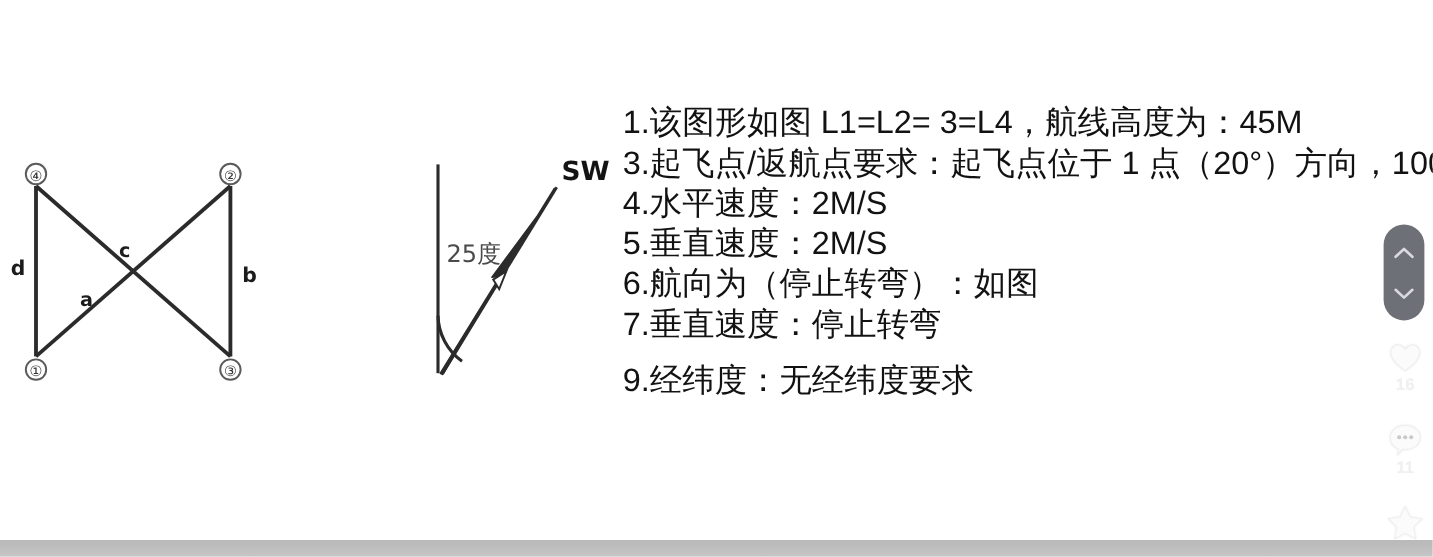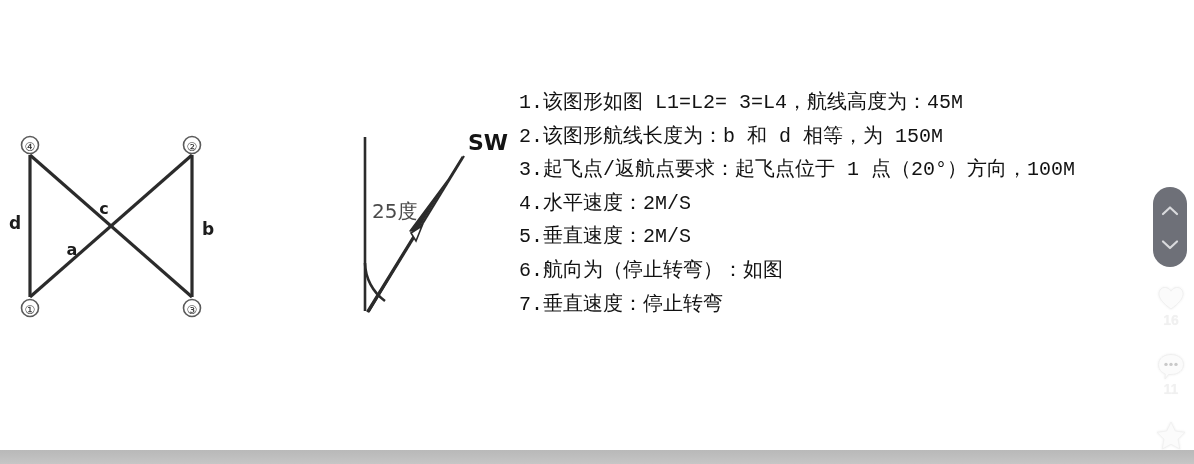--- a/index.html
+++ b/index.html
@@ -17,22 +17,22 @@
   #bowtie-diagram svg{display:block;}
 
   
   #angle-diagram{position:absolute;left:340px;top:125px;width:185px;height:200px;}
   #angle-diagram svg{display:block;}
 
   
   #spec-list{
     position:absolute;left:519px;top:86px;width:670px;
     color:#121212;
-    font-family:Liberation Mono, monospace;
-    font-size:20px;line-height:33.6px;font-weight:400;
+    font-family:Liberation Sans, sans-serif;
+    font-size:27px;line-height:33.6px;font-weight:400;
     letter-spacing:0px;white-space:nowrap;
   }
   #spec-list .spec-line{height:33.6px;}
   #spec-list .spec-line.gap{margin-top:13px;}
   #spec-list .num{font-weight:400;}
 
   
   #side-rail{position:absolute;right:0px;top:180px;width:46px;height:284px;}
 
   .scroll-pill{
@@ -120,36 +120,36 @@
       <text x="32" y="93" font-family="DejaVu Sans, sans-serif" font-size="20" fill="#4a4a4a">25度</text>
       <text x="128" y="25" font-family="DejaVu Sans, sans-serif" font-size="22" font-weight="bold" fill="#141414">SW</text>
     </svg>
   </div>
 
   <div id="spec-list">
     <div class="spec-line">
       <span class="num">1.</span><span>该图形如图 L1=L2= 3=L4，航线高度为：45M</span>
     </div>
     <div class="spec-line">
-      <span class="num">2.</span><span>该图形航线长度为：b 和 d 相等，为 150M</span>
-    </div>
-    <div class="spec-line">
       <span class="num">3.</span><span>起飞点/返航点要求：起飞点位于 1 点（20°）方向，100M</span>
     </div>
     <div class="spec-line">
       <span class="num">4.</span><span>水平速度：2M/S</span>
     </div>
     <div class="spec-line">
       <span class="num">5.</span><span>垂直速度：2M/S</span>
     </div>
     <div class="spec-line">
       <span class="num">6.</span><span>航向为（停止转弯）：如图</span>
     </div>
     <div class="spec-line">
       <span class="num">7.</span><span>垂直速度：停止转弯</span>
+    </div>
+    <div class="spec-line gap">
+      <span class="num">9.</span><span>经纬度：无经纬度要求</span>
     </div>
   </div>
 
   <div id="side-rail">
 
     <div class="scroll-pill">
       <span>
         <svg width="18" height="11" viewBox="0 0 18 11" xmlns="http://www.w3.org/2000/svg">
           <path d="M2 9 L9 2.5 L16 9" fill="none" stroke="#d9dadd" stroke-width="2.2" stroke-linecap="round" stroke-linejoin="round"></path>
         </svg>

